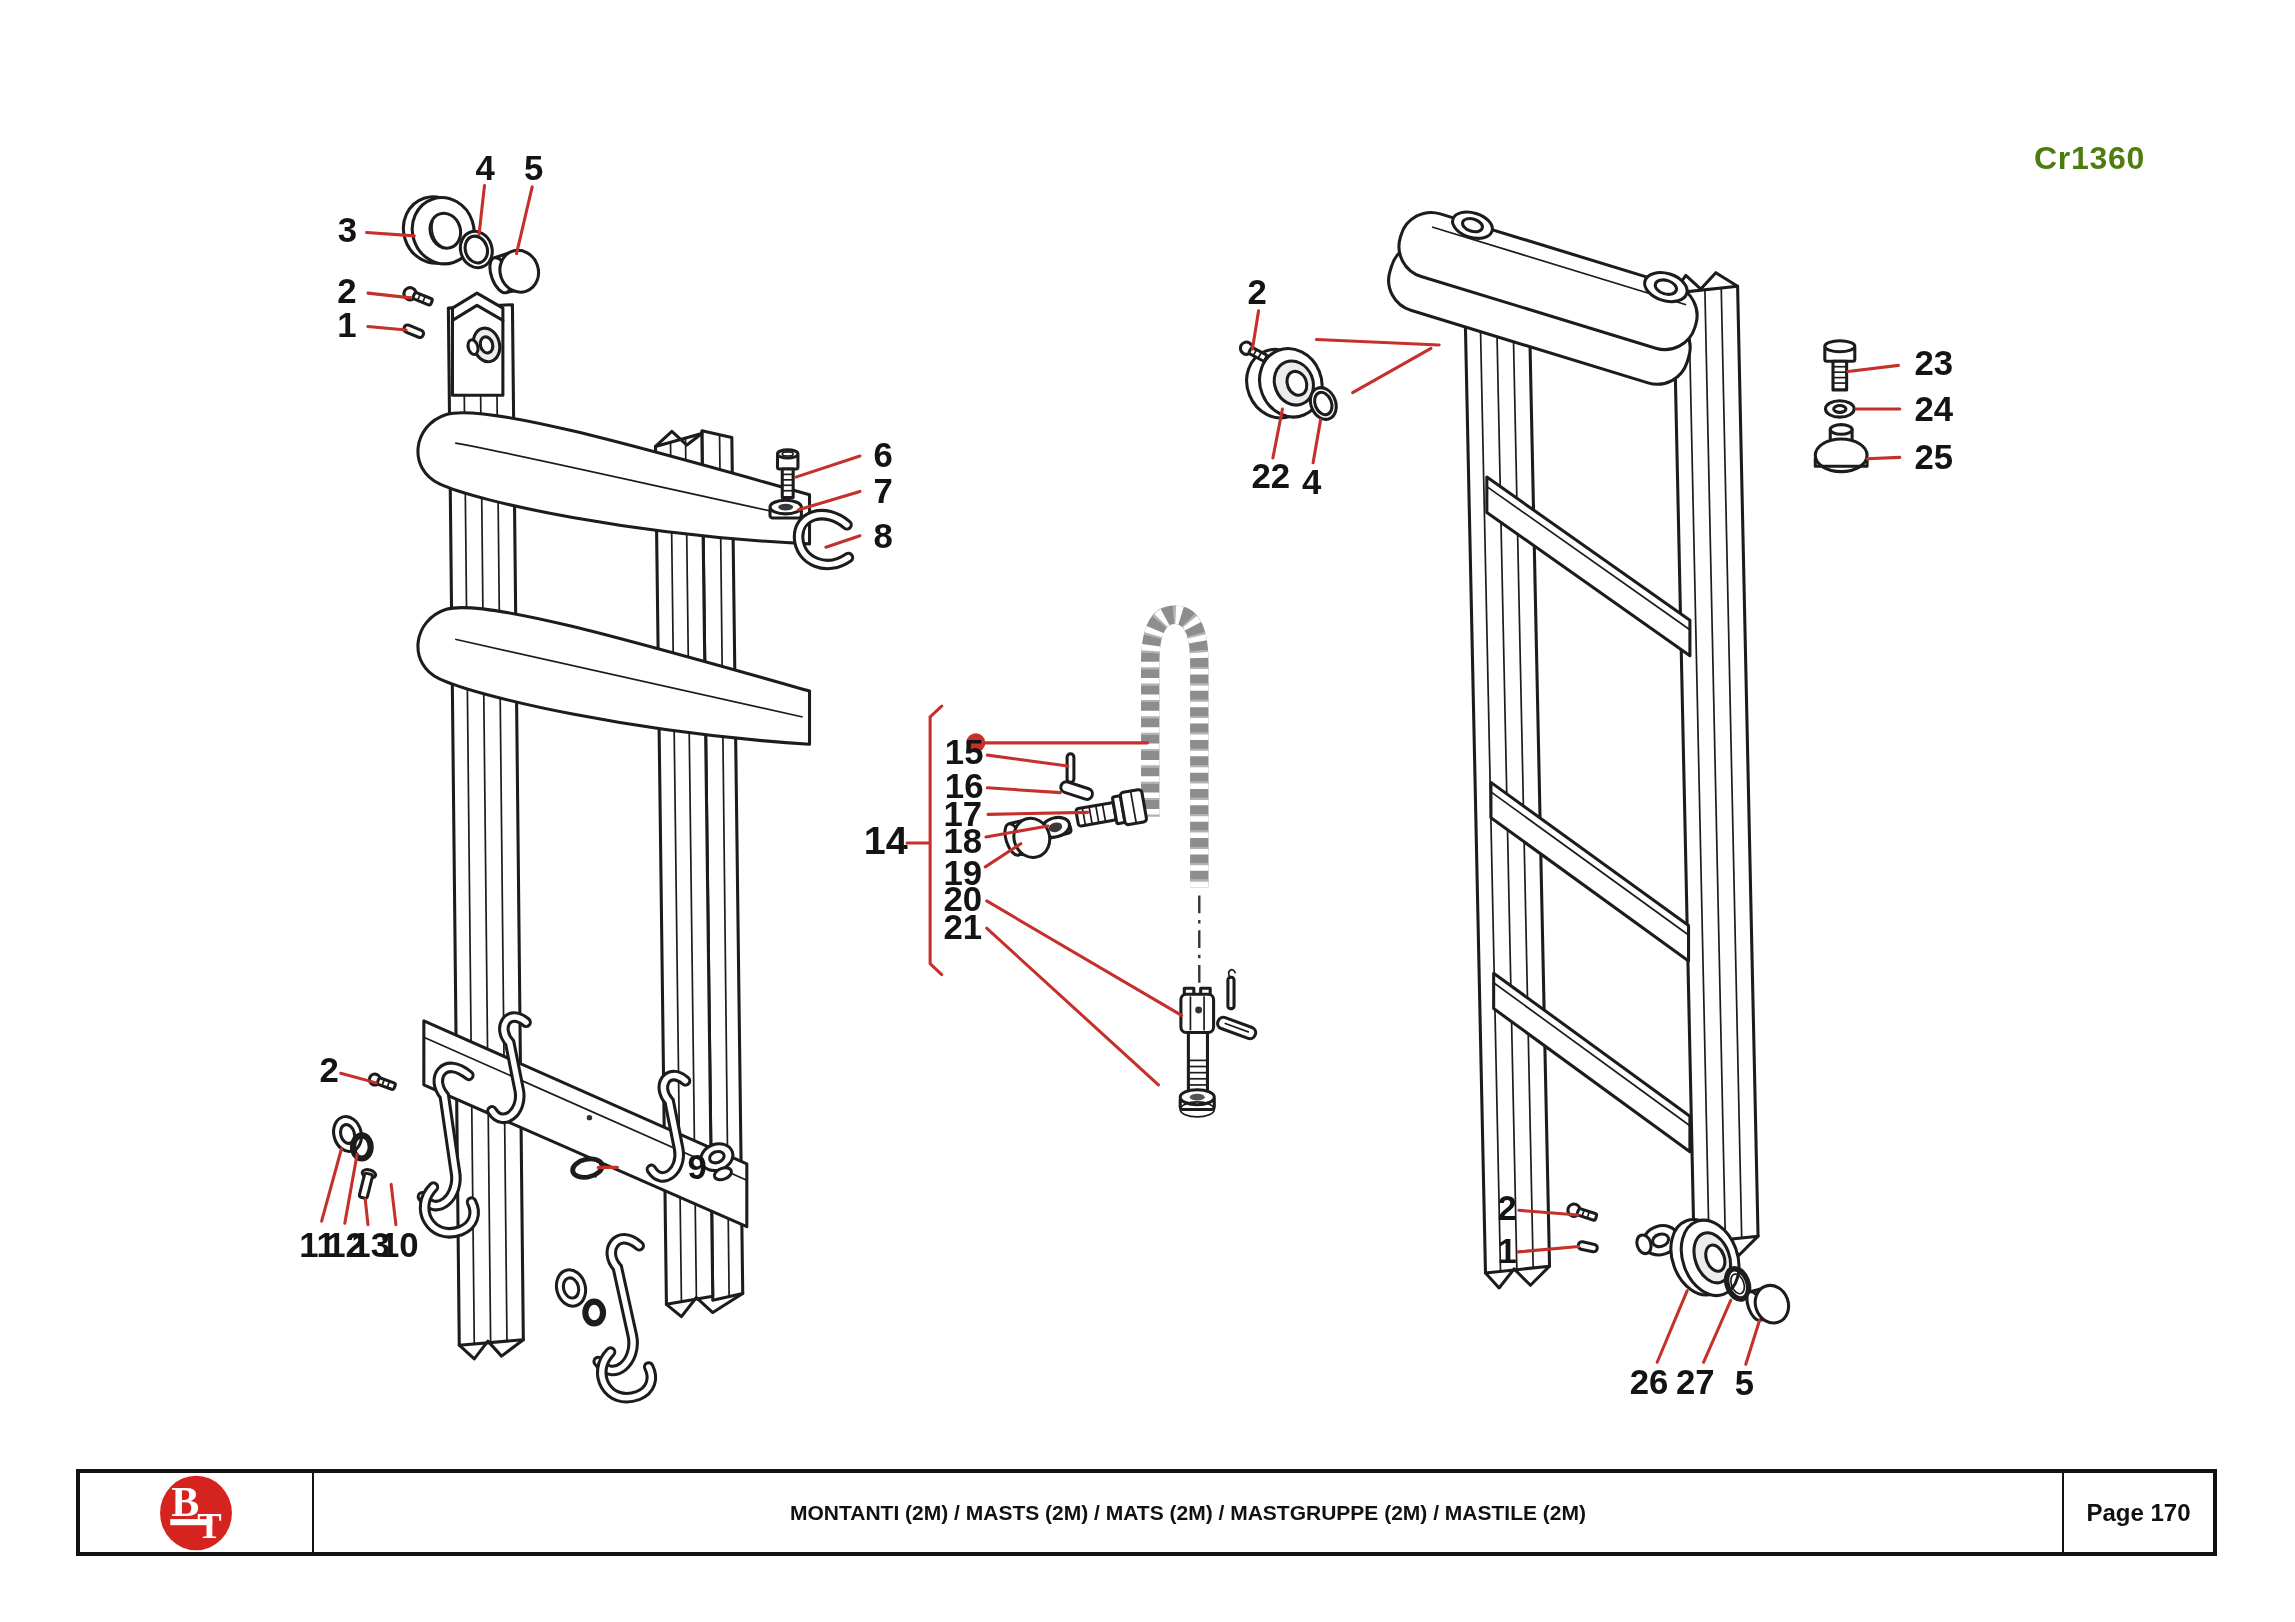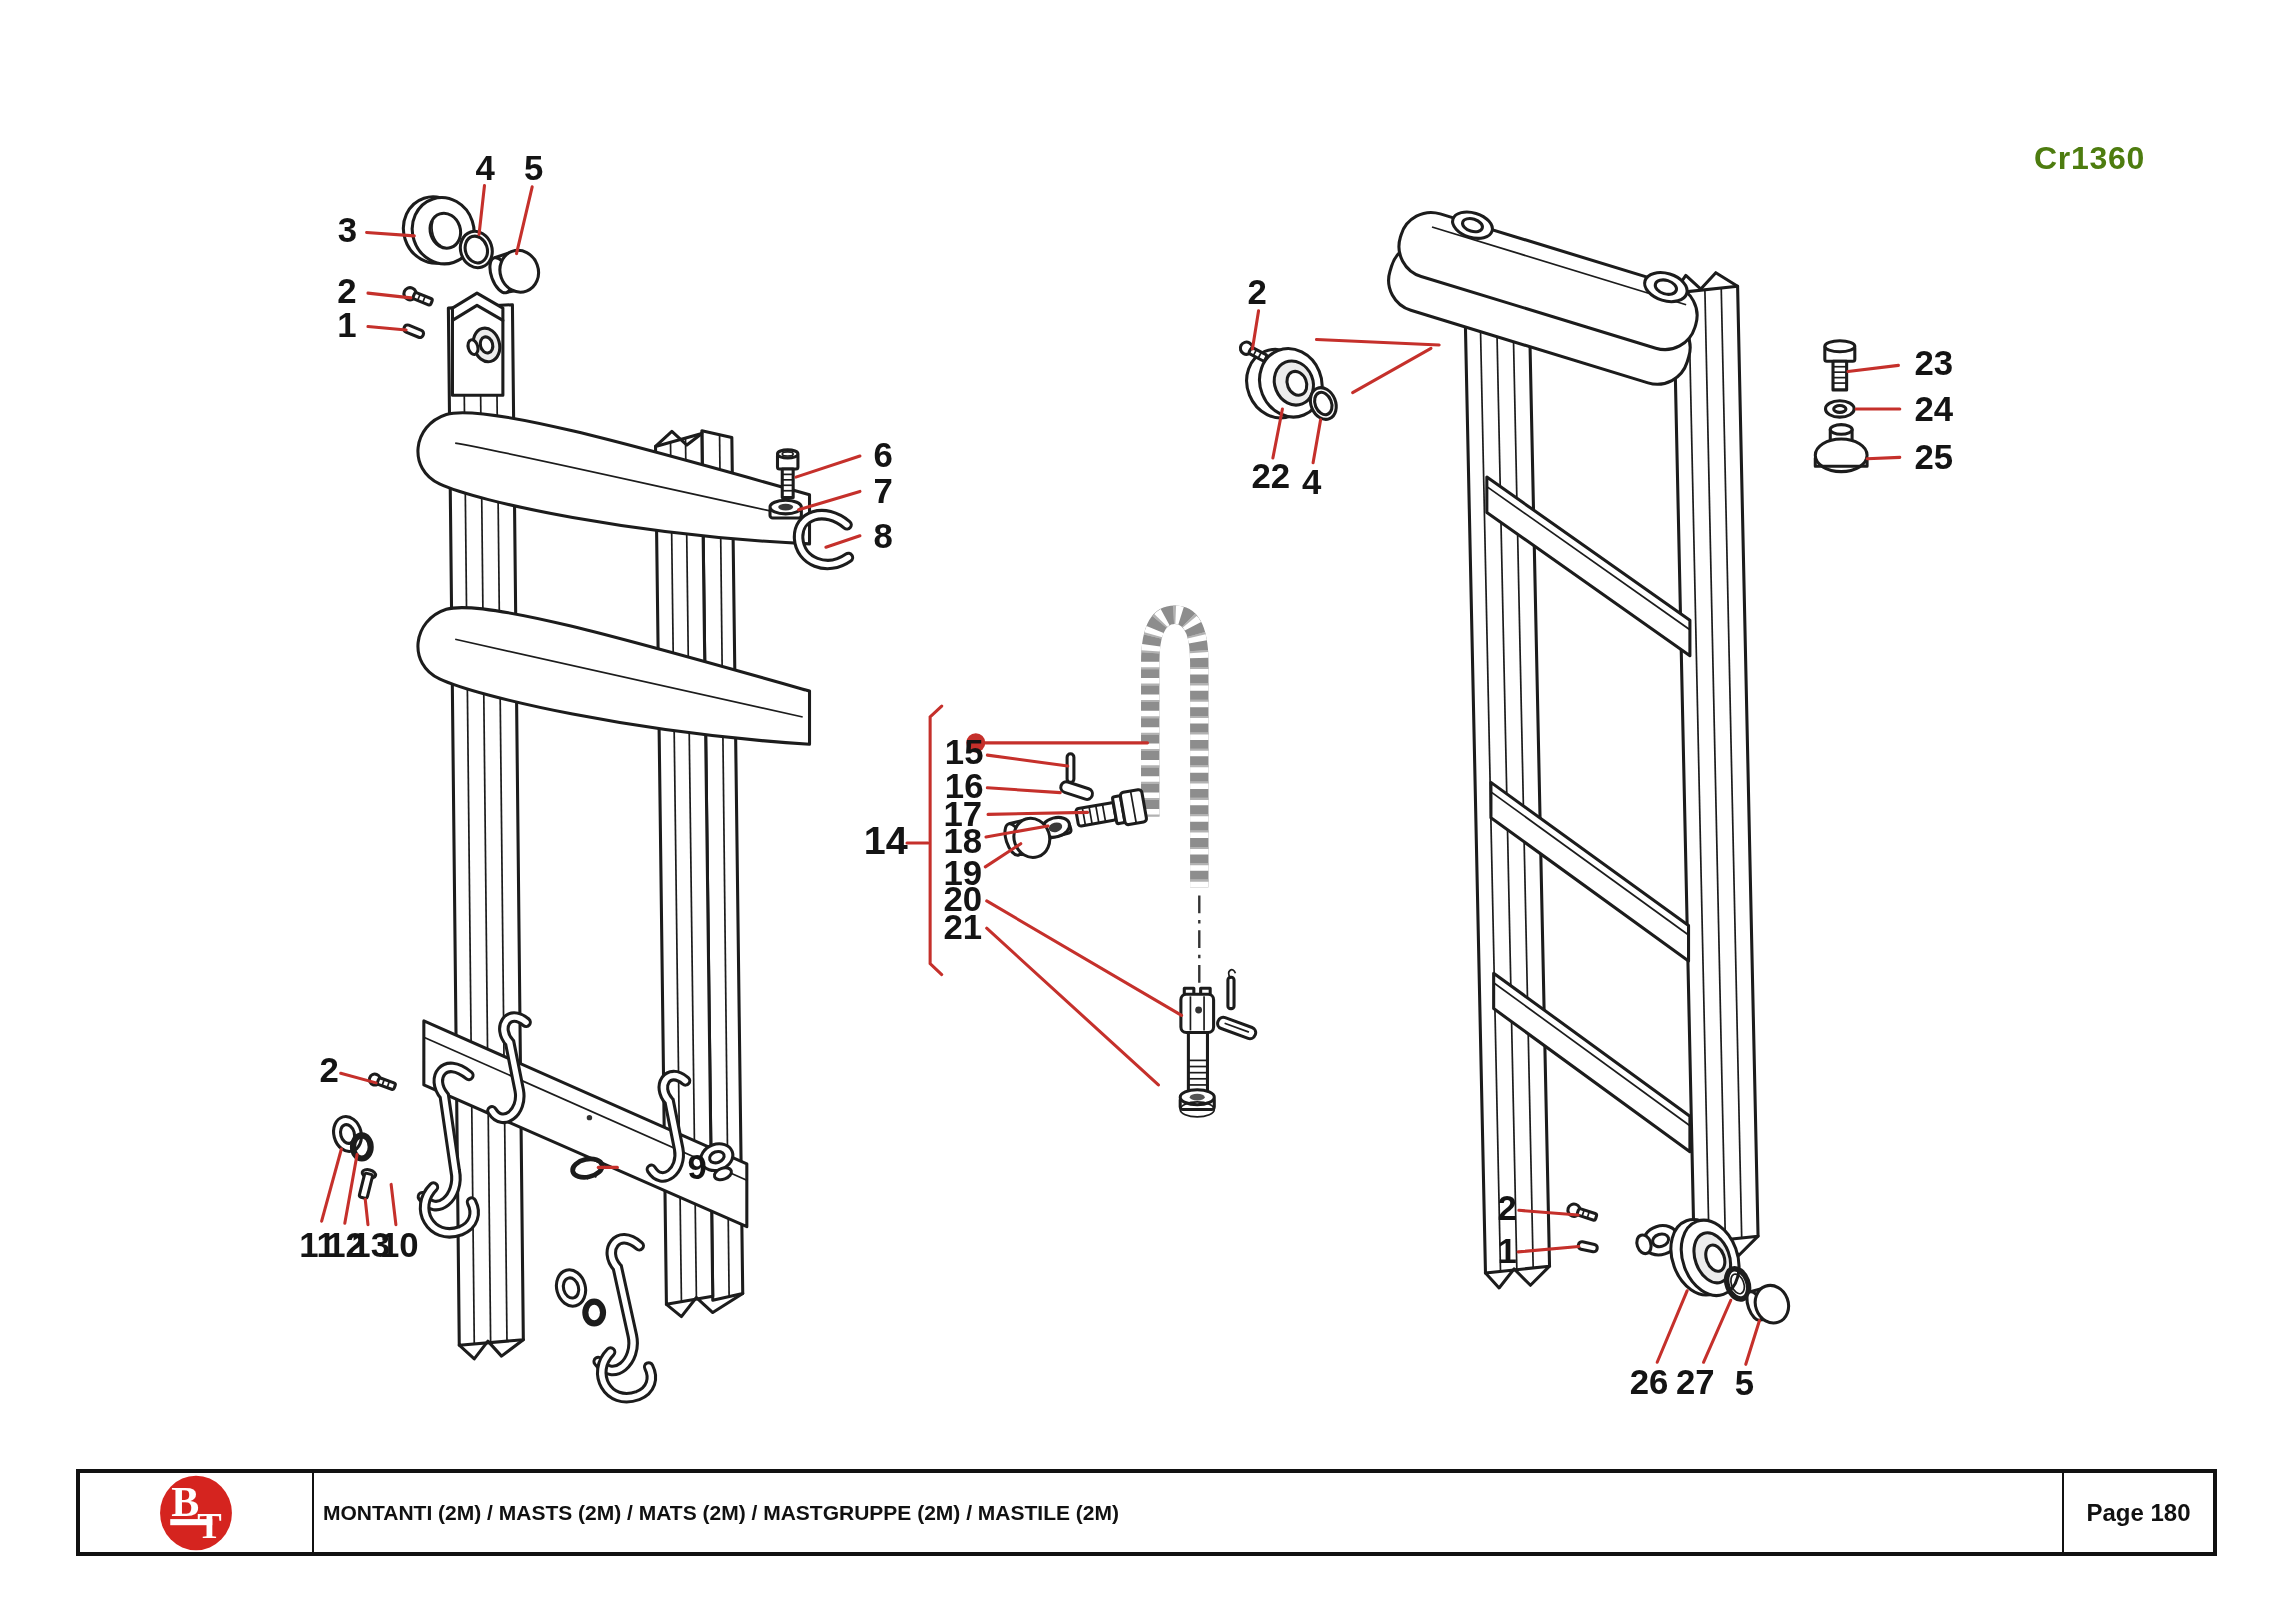--- a/index.html
+++ b/index.html
@@ -11,21 +11,21 @@
     position:absolute; left:2034px; top:140px; width:116px;
     font-size:32px; font-weight:bold; color:#4d7c0f; letter-spacing:0.7px;
   }
   
   #footer {
     position:absolute; left:76px; top:1469px; width:2141px; height:87px;
     border:4.1px solid #111; box-sizing:border-box; display:flex; align-items:stretch;
     background:#fff;
   }
   #footer .logo-cell { width:232px; border-right:2.7px solid #111; display:flex; align-items:center; justify-content:center; }
-  #footer .title-cell { flex:1; display:flex; align-items:center; padding-left:9px; }
+  #footer .title-cell { flex:1; display:flex; align-items:center; padding-left:0;justify-content:center; }
   #footer .title-cell .title-text { font-size:21px; font-weight:bold; color:#111; white-space:nowrap; }
   #footer .page-cell { width:149px; border-left:2.7px solid #111; display:flex; align-items:center; justify-content:center; }
   #footer .page-cell .page-text { font-size:24px; font-weight:bold; color:#111; }
   svg text.num { font-family:"Liberation Sans",sans-serif; font-weight:bold; font-size:51px; fill:#141414; }
   svg text.num-big { font-family:"Liberation Sans",sans-serif; font-weight:bold; font-size:58px; fill:#141414; }
   .ln  { fill:none; stroke:#1c1c1c; stroke-width:4.5; stroke-linecap:round; stroke-linejoin:round; }
   .fw  { fill:#ffffff; stroke:#1c1c1c; stroke-width:4.5; stroke-linecap:round; stroke-linejoin:round; }
   .fg  { fill:#ececec; stroke:#1c1c1c; stroke-width:4.5; }
   .thin{ fill:none; stroke:#1c1c1c; stroke-width:2.5; }
   .red { stroke:#c5302b; stroke-width:4.5; fill:none; stroke-linecap:round; }
@@ -420,18 +420,18 @@
         <ellipse cx="60" cy="59" rx="53" ry="55" fill="#d5241f"></ellipse>
         <text x="44" y="64" text-anchor="middle" font-family="Liberation Serif, serif" font-weight="bold" font-size="62" fill="#ffffff">B</text>
         <rect x="22" y="68" width="62" height="9" fill="#ffffff"></rect>
         <text x="80" y="96" text-anchor="middle" font-family="Liberation Serif, serif" font-weight="bold" font-size="54" fill="#ffffff">T</text>
       </svg>
     </div>
     <div class="title-cell">
       <span class="title-text">MONTANTI (2M) / MASTS (2M) / MATS (2M) / MASTGRUPPE (2M) / MASTILE (2M)</span>
     </div>
     <div class="page-cell">
-      <span class="page-text">Page 180</span>
+      <span class="page-text">Page 170</span>
     </div>
   </div>
 
 </div>
 
 
 </body></html>

